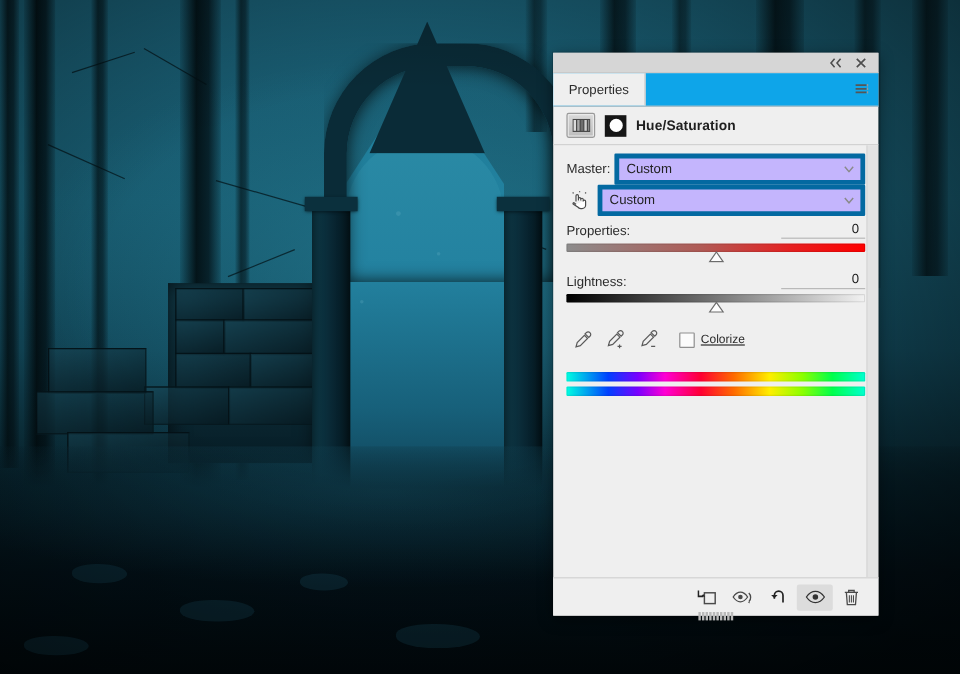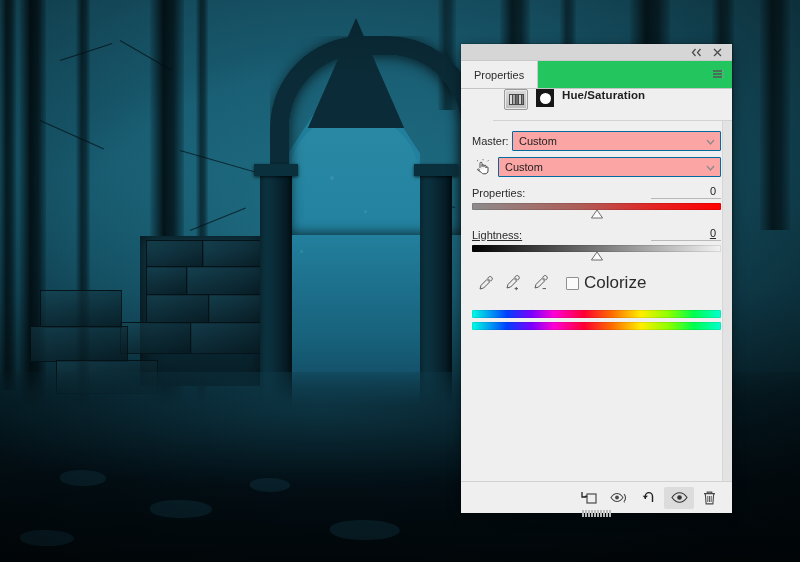--- a/index.html
+++ b/index.html
@@ -79,41 +79,41 @@
      background:#efefef;display:flex;flex-direction:column;
      box-shadow:0 0 0 1px rgba(0,0,0,.12), 0 3px 12px rgba(0,0,0,.45);
      font-size:11px;color:#2b2b2b;}
 
   .panel-topbar{height:16px;background:#d6d6d6;display:flex;align-items:center;
      justify-content:flex-end;gap:9px;padding:0 9px 0 0;border-bottom:1px solid #c9c9c9;}
   .topbtn{width:12px;height:12px;display:flex;align-items:center;justify-content:center;
      color:#4e4e4e;cursor:pointer;}
   .topbtn svg{display:block;}
 
-  .tabstrip{height:27px;background:#22c55e;display:flex;align-items:stretch;
+  .tabstrip{height:27px;background:#0ea5e9;display:flex;align-items:stretch;
      border-bottom:1px solid #c4c4c4;position:relative;}
   .tab{background:#efefef;padding:0 13px;display:flex;align-items:center;
      font-size:11px;color:#2c2c2c;cursor:pointer;border-right:1px solid #c9c9c9;}
   .tabfill{flex:1;}
   .menu-btn{width:26px;display:flex;align-items:center;justify-content:center;cursor:pointer;}
 
-  .adj-header{height:31px;display:flex;gap:8px;padding:0 0 0 11px;
-     border-bottom:1px solid #d2d2d2;margin-left:32px;}
+  .adj-header{height:31px;display:flex;align-items:center;gap:8px;padding:0 0 0 11px;
+     border-bottom:1px solid #d2d2d2;}
   .adj-icon{width:22px;height:19px;border:1px solid #9a9a9a;border-radius:2px;
      background:linear-gradient(180deg,#d9d9d9,#bdbdbd);
      box-shadow:inset 0 0 0 1px #eaeaea;display:flex;align-items:center;justify-content:center;}
   .mask-thumb{width:18px;height:18px;background:#161616;display:flex;align-items:center;justify-content:center;}
   .mask-thumb i{display:block;width:11px;height:11px;border-radius:50%;background:#fff;}
   .adj-title{font-size:11.5px;font-weight:bold;color:#1f1f1f;letter-spacing:.1px;}
 
   .body{flex:1;padding:10px 11px 0 11px;position:relative;overflow:hidden;}
 
   .row{display:flex;align-items:center;height:19px;margin-bottom:7px;}
   .lbl{font-size:11px;color:#2b2b2b;}
-  .select{flex:1;height:18px;background:#fca5a5;border:1px solid #0369a1;border-radius:1px;
+  .select{flex:1;height:18px;background:#c4b5fd;border:4px solid #0369a1;border-radius:1px;
      display:flex;align-items:center;padding:0 6px;font-size:11px;color:#222;cursor:pointer;position:relative;}
   .select .chev{position:absolute;right:5px;top:50%;transform:translateY(-50%);color:#8a8a8a;}
   .hand-icon{width:22px;display:flex;align-items:center;justify-content:center;margin-right:4px;cursor:pointer;}
 
   .sl-label-row{display:flex;align-items:flex-end;justify-content:space-between;margin-top:4px;}
   .sl-name{font-size:11px;color:#2b2b2b;}
   .sl-valwrap{width:70px;text-align:right;border-bottom:1px solid #b9b9b9;padding-bottom:1px;cursor:text;}
   .sl-val{font-size:11px;color:#1d1d1d;padding-right:5px;}
 
   .track{position:relative;height:15px;margin-top:4px;}
@@ -121,21 +121,21 @@
        box-shadow:inset 0 0 0 1px rgba(0,0,0,.10);}
   .bar-hue{background:linear-gradient(90deg,#ff0000 0%,#ffff00 16.6%,#00ff00 33.3%,#00ffff 50%,#0000ff 66.6%,#ff00ff 83.3%,#ff0000 100%);}
   .bar-sat{background:linear-gradient(90deg,#8c8c8c 0%,#b05a55 45%,#e62020 75%,#ff0000 100%);}
   .bar-lit{background:linear-gradient(90deg,#000000 0%,#7a7a7a 52%,#f2f2f2 100%);}
   .knob{position:absolute;top:6px;width:14px;height:10px;margin-left:-7px;cursor:pointer;}
 
   .eyedrop-row{display:flex;align-items:center;gap:0;margin-top:12px;height:22px;}
   .eyedrop{width:28px;height:22px;display:flex;align-items:center;justify-content:center;cursor:pointer;}
   .colorize{display:flex;align-items:center;gap:5px;margin-left:10px;cursor:pointer;}
   .cbox{width:11px;height:11px;border:1px solid #8f8f8f;background:#fbfbfb;border-radius:1px;}
-  .cz-label{font-size:17px;color:#2b2b2b;}
+  .cz-label{font-size:10px;color:#2b2b2b;text-decoration:underline;}
 
   .rainbows{margin-top:16px;}
   .rbar{height:8px;border-radius:1px;
      background:linear-gradient(90deg,#00ffe1 0%,#0040ff 14%,#7a00ff 24%,#ff00d4 33%,#ff0033 45%,#ff6a00 56%,#ffee00 68%,#8bff00 79%,#00ff4c 89%,#00ffd0 100%);
      box-shadow:inset 0 0 0 1px rgba(0,0,0,.08);}
   .rbar+.rbar{margin-top:4px;}
 
   .footer{height:31px;border-top:1px solid #d2d2d2;background:#efefef;
      display:flex;align-items:center;justify-content:flex-end;padding-right:8px;gap:0;}
   .fbtn{width:30px;height:22px;display:flex;align-items:center;justify-content:center;cursor:pointer;border-radius:2px;}
@@ -293,21 +293,21 @@
       <div class="track">
         <div class="bar bar-sat"></div>
         <div class="knob" style="left:50%;">
           <svg width="14" height="10" viewBox="0 0 14 10">
               <path d="M7 1 12.6 9H1.4Z" fill="#fdfdfd" stroke="#6d6d6d" stroke-width="1"></path>
             </svg>
         </div>
       </div>
     </div>
 
-    <div style="margin-top:9px;text-decoration:underline;">
+    <div style="margin-top:9px;">
       <div class="sl-label-row">
         <span class="sl-name">Lightness:</span>
         <span class="sl-valwrap">
           <span class="sl-val">0</span>
         </span>
       </div>
       <div class="track">
         <div class="bar bar-lit"></div>
         <div class="knob" style="left:50%;">
           <svg width="14" height="10" viewBox="0 0 14 10">

